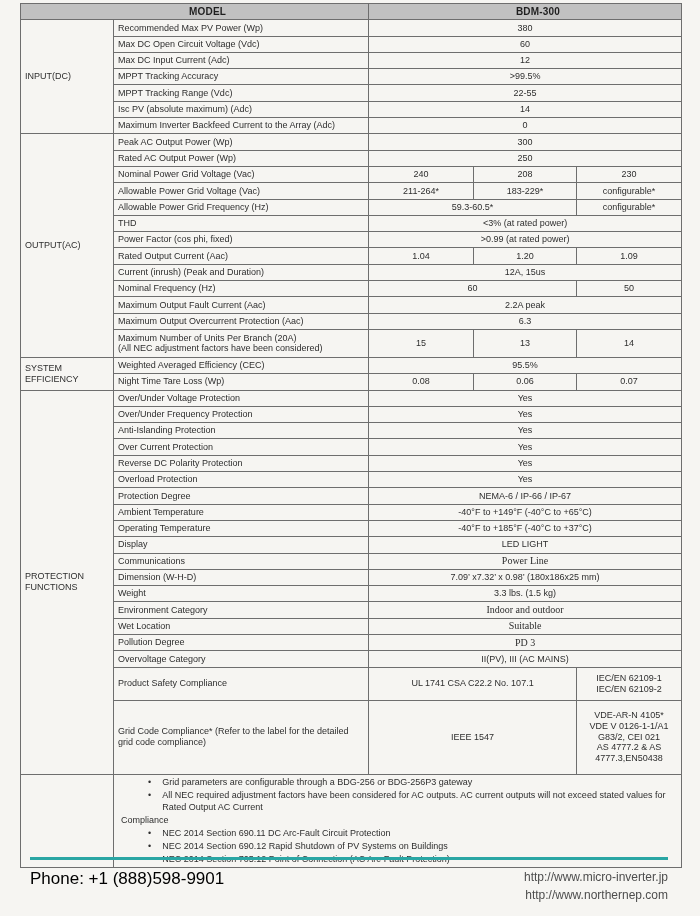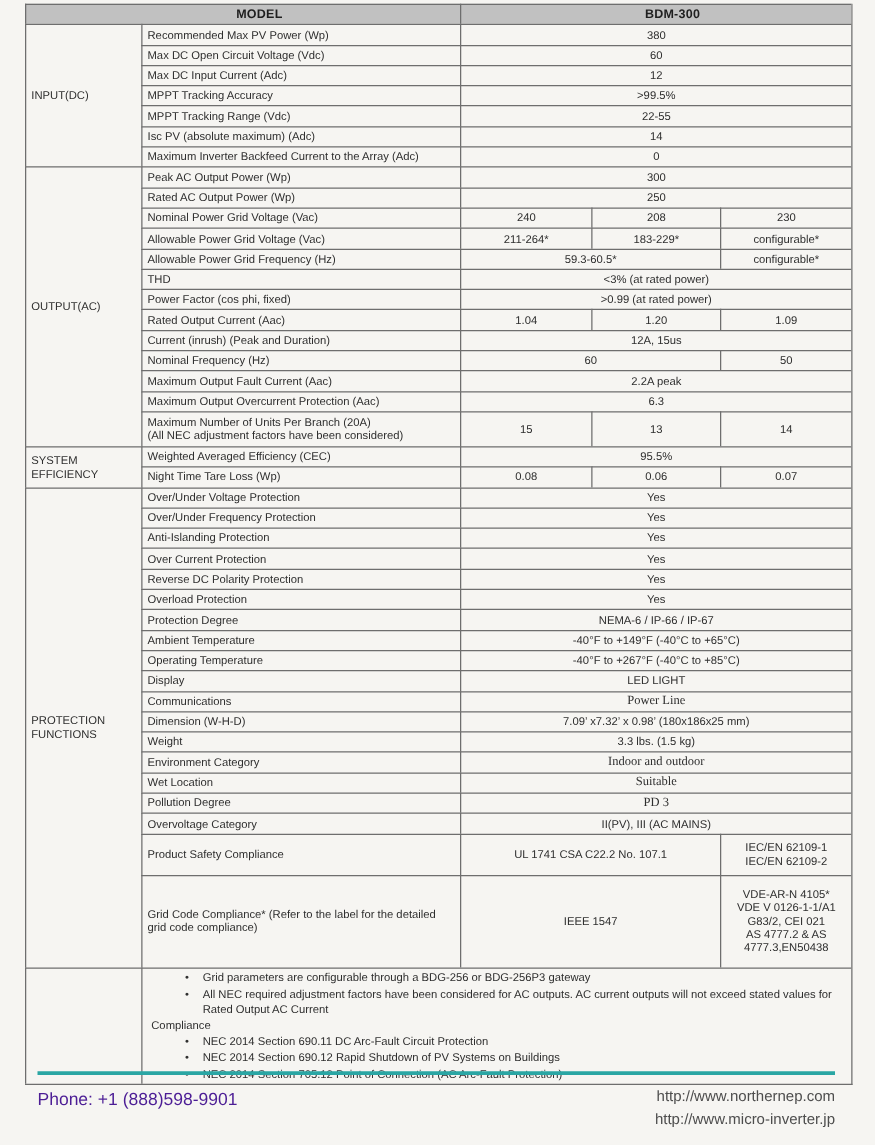--- a/index.html
+++ b/index.html
@@ -51,21 +51,21 @@
   .note-line{display:flex;gap:11px;padding-left:30px;font-size:9px;line-height:12px;margin-bottom:1px;}
   .note-line.plain{padding-left:3px;}
   .note-line .bullet{font-size:9px;line-height:12px;}
   .note-line .note-text{flex:1;}
   .divider{
     position:absolute;left:30px;top:857px;width:638px;height:3px;
     background:var(--teal);
   }
   .contact{
     position:absolute;left:30px;top:869px;
-    font-size:14px;color:#4c1d95;line-height:20px;
+    font-size:17px;color:#000000;line-height:20px;
   }
   .links{
     position:absolute;right:32px;top:868px;
     font-size:12px;color:#4d4d4d;line-height:18px;text-align:right;
   }
 </style>
 </head>
 <body>
 
 <div class="page">
@@ -216,21 +216,21 @@
         <tr>
           <td class="param">Protection Degree</td>
           <td class="val" colspan="3">NEMA-6 / IP-66 / IP-67</td>
         </tr>
         <tr>
           <td class="param">Ambient Temperature</td>
           <td class="val" colspan="3">-40°F to +149°F (-40°C to +65°C)</td>
         </tr>
         <tr>
           <td class="param">Operating Temperature</td>
-          <td class="val" colspan="3">-40°F to +267°F (-40°C to +85°C)</td>
+          <td class="val" colspan="3">-40°F to +185°F (-40°C to +37°C)</td>
         </tr>
         <tr>
           <td class="param">Display</td>
           <td class="val" colspan="3">LED LIGHT</td>
         </tr>
         <tr>
           <td class="param">Communications</td>
           <td class="val serif" colspan="3">Power Line</td>
         </tr>
         <tr>
@@ -303,17 +303,17 @@
       </tbody>
   </table>
 
   <div class="divider"></div>
 
   <div class="contact">
     <div>Phone: +1 (888)598-9901</div>
   </div>
 
   <div class="links">
+    <div>http://www.micro-inverter.jp</div>
     <div>http://www.northernep.com</div>
-    <div>http://www.micro-inverter.jp</div>
   </div>
 
 </div>
 
 </body></html>

